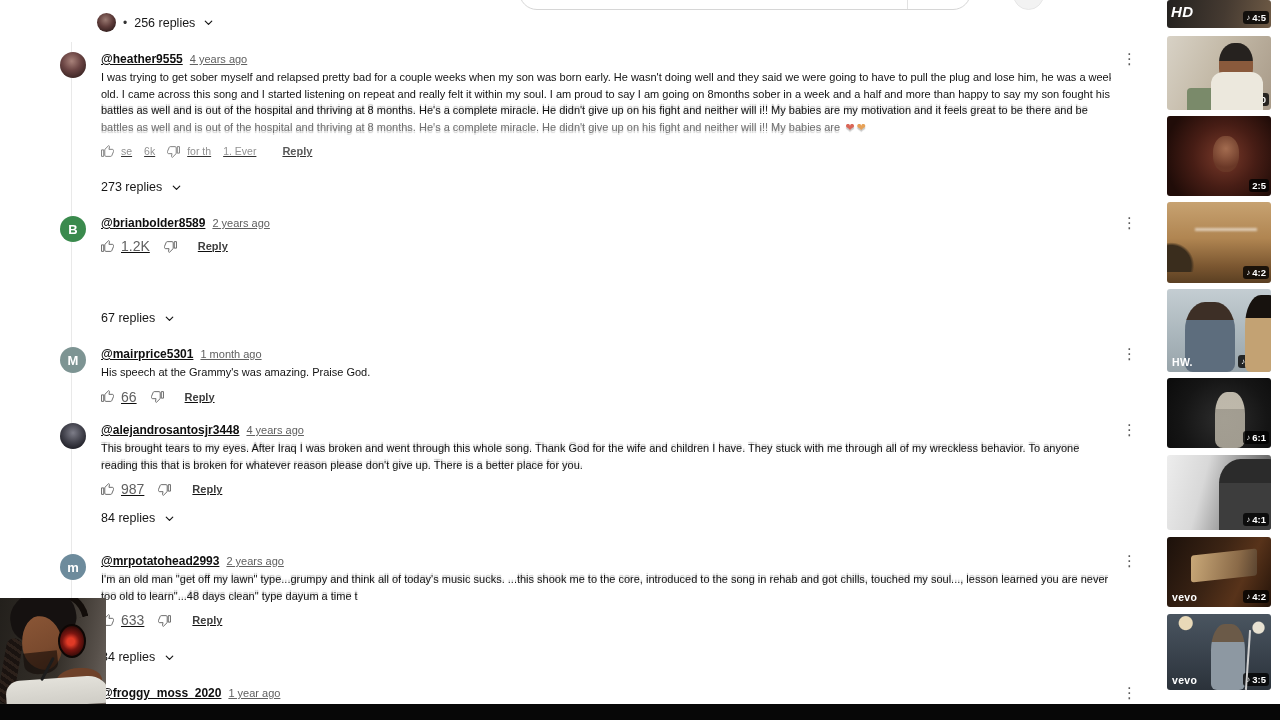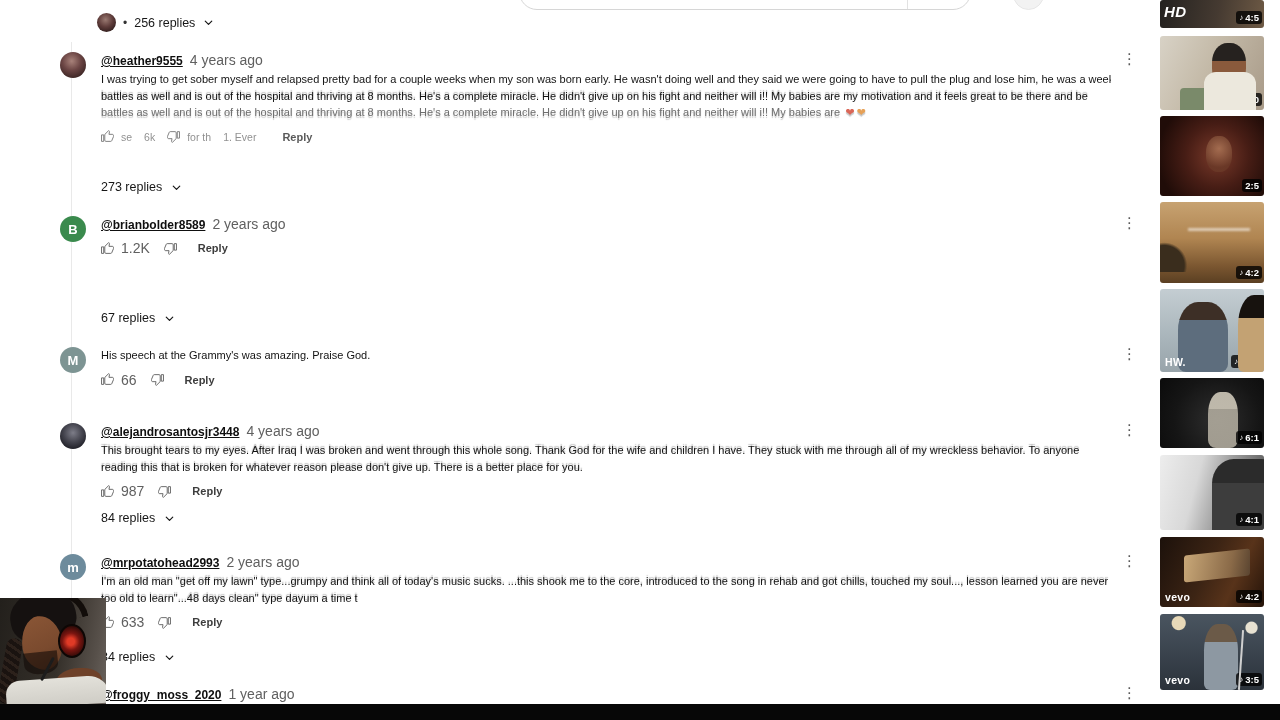--- a/index.html
+++ b/index.html
@@ -21,44 +21,44 @@
   .hbullet{color:#333;font-size:12px;}
 
   
   .comment{position:absolute;left:60px;width:1085px;display:flex;gap:15px;}
   .avatar{width:26px;height:26px;border-radius:50%;flex:none;display:flex;align-items:center;justify-content:center;color:#fff;font-size:13px;font-weight:bold;overflow:hidden;}
   .photo-a{background:radial-gradient(circle at 45% 35%,#a8827a 0%,#6b4544 42%,#34201f 85%);}
   .photo-b{background:radial-gradient(circle at 50% 38%,#7d7d88 0%,#44444e 45%,#191920 85%);}
   .cbody{flex:1;min-width:0;padding-right:34px;position:relative;}
   .meta{display:flex;align-items:baseline;gap:7px;margin-bottom:3px;}
   .user{font-size:12px;font-weight:bold;color:#0f0f0f;text-decoration:underline;}
-  .time{font-size:14px;color:#606060;}
+  .time{font-size:11px;color:#606060;text-decoration:underline;}
   .ctext{font-size:11px;line-height:16.5px;color:#121212;}
   .hline{white-space:nowrap;overflow:hidden;}
-  .actions{display:flex;align-items:center;margin-top:8px;height:16px;}
+  .actions{display:flex;align-items:center;margin-top:8px;height:16px;text-decoration:underline;}
   .actions .icon{display:inline-flex;margin-right:7px;}
   .count{font-size:14px;color:#606060;margin-right:14px;}
   .reply{font-size:11px;font-weight:bold;color:#3d3d3d;margin-left:14px;}
   .dots{position:absolute;right:8px;top:0;font-size:15px;color:#5a5a5a;line-height:13px;}
 
   
   .dbl{text-shadow:0 -2px 1px rgba(80,80,80,.38);filter:blur(.2px);}
   .ghost{color:#4a4a4a;opacity:.8;filter:blur(.45px);text-shadow:0 2px 1px rgba(95,95,95,.45);}
   .ghosted{filter:blur(.55px);opacity:.85;}
   .gfrag{font-size:10.5px;color:#7d7d7d;margin-right:12px;}
   .soft{filter:blur(.3px);}
   .heart1{color:#d2402e;font-size:11px;margin-left:5px;}
   .heart2{color:#e08a2e;font-size:11px;margin-left:2px;}
 
   
   .toggle{position:absolute;left:101px;display:flex;align-items:center;gap:8px;font-size:12.5px;color:#161616;}
 
   
   .sidebar{position:absolute;right:0;top:0;width:120px;height:704px;}
-  .thumb{position:absolute;left:0;width:104px;border-radius:3px;overflow:hidden;}
+  .thumb{position:absolute;left:7px;width:104px;border-radius:3px;overflow:hidden;}
   .dur{position:absolute;right:2px;bottom:4px;background:rgba(0,0,0,.78);color:#fff;font-size:9.5px;font-weight:bold;padding:1px 3px;border-radius:3px;display:flex;align-items:center;gap:2px;line-height:11px;}
   .note{font-size:8px;}
   .wm{position:absolute;left:5px;bottom:4px;color:#fff;font-weight:bold;font-size:10.5px;letter-spacing:.3px;}
   .t1{top:0;height:28px;background:linear-gradient(100deg,#23211f 0%,#453a31 55%,#6e5a45 100%);}
   .t1 .wm{bottom:auto;top:3px;left:4px;font-size:15px;font-style:italic;font-weight:900;}
   .t2{top:36px;height:74px;background:linear-gradient(115deg,#d8d2c6 0%,#c4baa8 45%,#a89a88 100%);}
   .t2::before{content:"";position:absolute;left:52px;top:7px;width:34px;height:42px;background:linear-gradient(#26221f 0 42%,#8a5a3c 42%);border-radius:45% 45% 40% 40%;}
   .t2::after{content:"";position:absolute;left:44px;top:36px;width:52px;height:38px;background:#ece8dd;border-radius:12px 12px 0 0;box-shadow:-32px 8px 0 -8px #7a8a6a;}
   .t3{top:116px;height:80px;background:radial-gradient(circle at 55% 50%,#7a3a2a 0%,#471d15 45%,#200c08 85%);}
   .t3::before{content:"";position:absolute;left:46px;top:20px;width:26px;height:36px;background:radial-gradient(circle at 50% 35%,#b07a5a 0%,#6b3a28 70%);border-radius:45%;opacity:.8;}
@@ -115,20 +115,21 @@
 
   <div class="comment" style="top:52px">
     <div class="avatar photo-a"></div>
     <div class="cbody">
       <div class="meta">
         <span class="user">@heather9555</span>
         <span class="time">4 years ago</span>
       </div>
       <div class="ctext">
         <div class="hline">I was trying to get sober myself and relapsed pretty bad for a couple weeks when my son was born early. He wasn't doing well and they said we were going to have to pull the plug and lose him, he was a week</div>
+        <div class="hline">old. I came across this song and I started listening on repeat and really felt it within my soul. I am proud to say I am going on 8months sober in a week and a half and more than happy to say my son fought his</div>
         <div class="hline dbl">battles as well and is out of the hospital and thriving at 8 months. He's a complete miracle. He didn't give up on his fight and neither will i!! My babies are my motivation and it feels great to be there and be</div>
         <div class="hline ghost"><span>battles as well and is out of the hospital and thriving at 8 months. He's a complete miracle. He didn't give up on his fight and neither will i!! My babies are</span><span class="heart1">❤</span><span class="heart2">❤</span></div>
       </div>
       <div class="actions ghosted">
         <span class="icon">
             <svg width="13" height="13" viewBox="0 0 24 24">
               <path d="M1 21h4V9H1v12zM23 10c0-1.1-.9-2-2-2h-6.31l.95-4.57.03-.32c0-.41-.17-.79-.44-1.06L14.17 1 7.59 7.59C7.22 7.95 7 8.45 7 9v10c0 1.1.9 2 2 2h9c.83 0 1.54-.5 1.84-1.22l3.02-7.05c.09-.23.14-.47.14-.73v-2z" fill="none" stroke="#606060" stroke-width="1.7"></path>
             </svg>
           </span>
         <span class="gfrag">se</span>
@@ -189,20 +190,24 @@
     <svg width="13" height="13" viewBox="0 0 24 24">
         <path d="M6 9.5l6 6 6-6" fill="none" stroke="#161616" stroke-width="2.2" stroke-linecap="round" stroke-linejoin="round"></path>
       </svg>
   </div>
 
   <div class="comment" style="top:347px">
     <div class="avatar" style="background: rgb(125, 148, 147);">
         <span>M</span>
       </div>
     <div class="cbody">
+      <div class="meta">
+        <span class="user">@mairprice5301</span>
+        <span class="time">1 month ago</span>
+      </div>
       <div class="ctext">His speech at the Grammy's was amazing. Praise God.</div>
       <div class="actions">
         <span class="icon">
             <svg width="13" height="13" viewBox="0 0 24 24">
               <path d="M1 21h4V9H1v12zM23 10c0-1.1-.9-2-2-2h-6.31l.95-4.57.03-.32c0-.41-.17-.79-.44-1.06L14.17 1 7.59 7.59C7.22 7.95 7 8.45 7 9v10c0 1.1.9 2 2 2h9c.83 0 1.54-.5 1.84-1.22l3.02-7.05c.09-.23.14-.47.14-.73v-2z" fill="none" stroke="#606060" stroke-width="1.7"></path>
             </svg>
           </span>
         <span class="count">66</span>
         <span class="icon">
             <svg width="13" height="13" viewBox="0 0 24 24">

